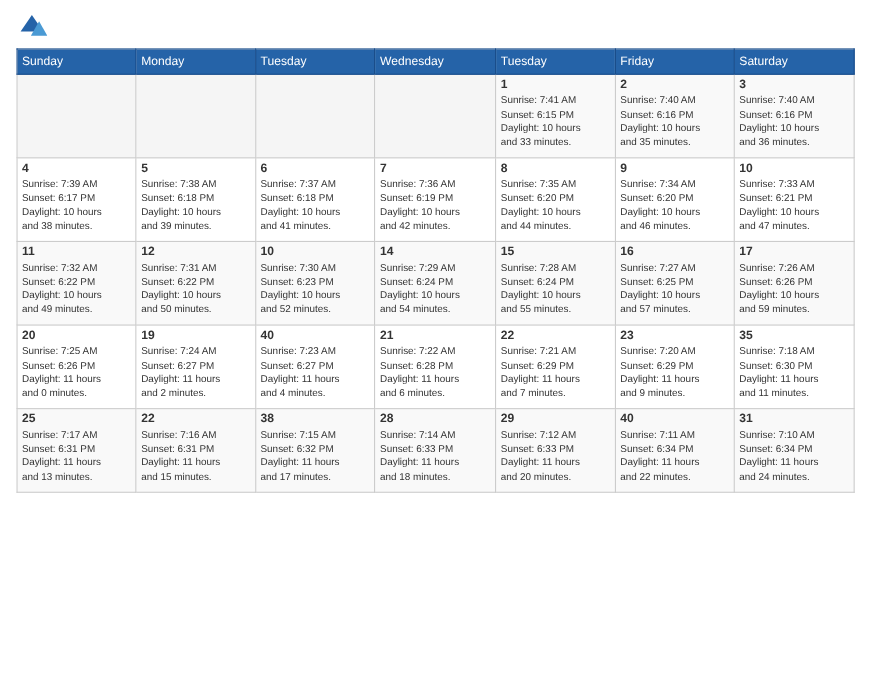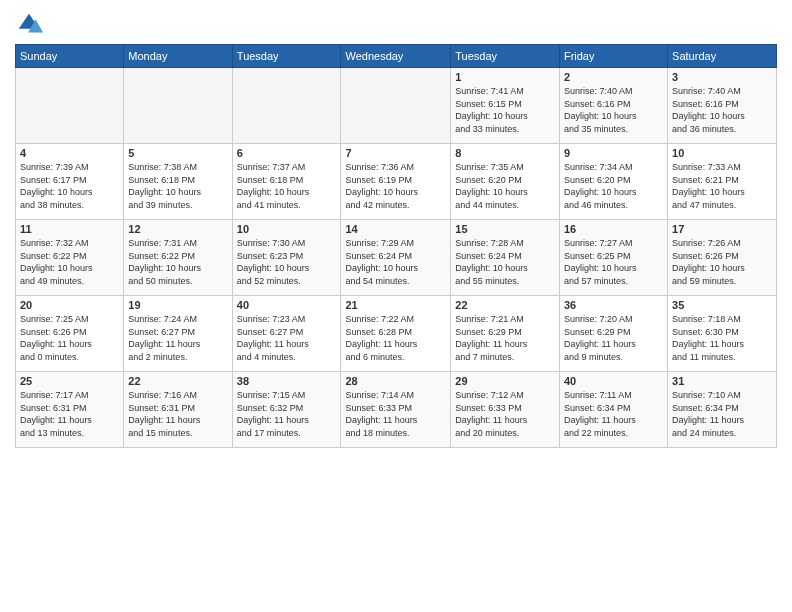--- a/index.html
+++ b/index.html
@@ -217,21 +217,21 @@
           </td>
           <td>
             <span class="day-number">21</span>
             <div class="day-info">Sunrise: 7:22 AM<br>Sunset: 6:28 PM<br>Daylight: 11 hours<br>and 6 minutes.</div>
           </td>
           <td>
             <span class="day-number">22</span>
             <div class="day-info">Sunrise: 7:21 AM<br>Sunset: 6:29 PM<br>Daylight: 11 hours<br>and 7 minutes.</div>
           </td>
           <td>
-            <span class="day-number">36</span>
+            <span class="day-number">23</span>
             <div class="day-info">Sunrise: 7:20 AM<br>Sunset: 6:29 PM<br>Daylight: 11 hours<br>and 9 minutes.</div>
           </td>
           <td>
             <span class="day-number">35</span>
             <div class="day-info">Sunrise: 7:18 AM<br>Sunset: 6:30 PM<br>Daylight: 11 hours<br>and 11 minutes.</div>
           </td>
         </tr>
         <tr>
           <td>
             <span class="day-number">25</span>

